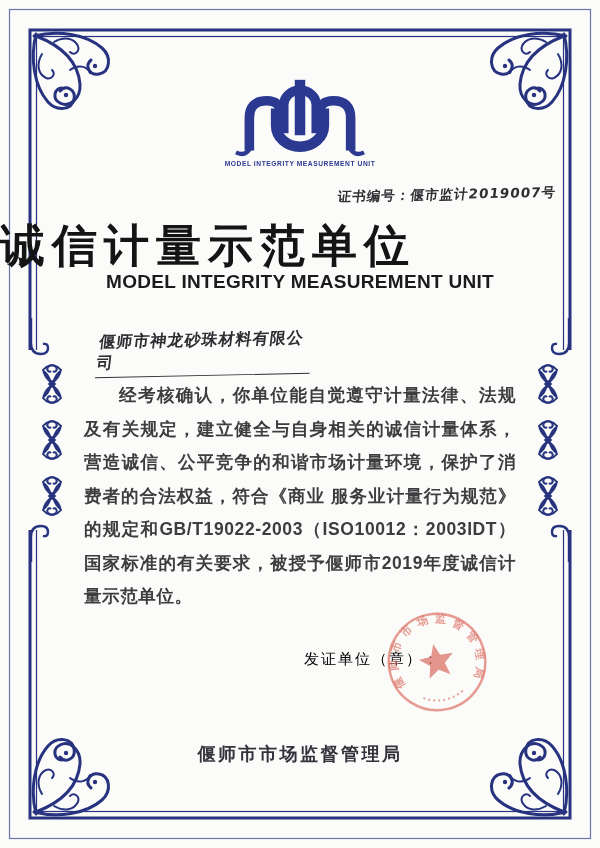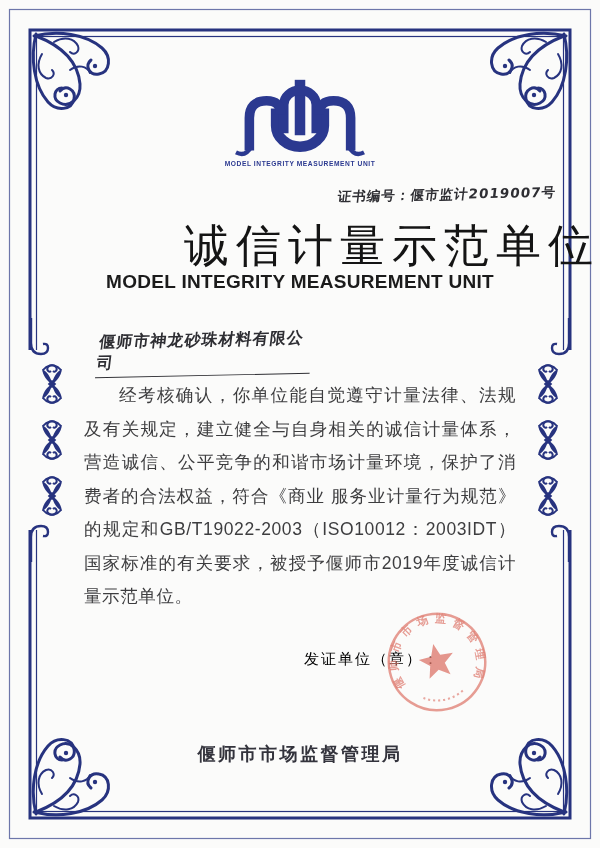--- a/index.html
+++ b/index.html
@@ -22,33 +22,33 @@
     font-family:"DejaVu Sans",sans-serif;color:#2e2e33;
     transform:skewX(-8deg) rotate(-1.2deg);font-weight:600;letter-spacing:1px;
   }
   .cert-no{left:338px;top:186px;font-size:13.5px;}
   .company{
     left:98px;top:330px;width:214px;font-size:16px;
     border-bottom:1.5px solid #2e2e33;padding-bottom:3px;
   }
   
   .title-zh{
-    left:0;right:0;top:216px;text-align:right;
+    left:0;right:0;top:216px;text-align:left;
     font-family:"Liberation Serif","DejaVu Serif",serif;
-    font-size:45px;font-weight:normal;color:#141414;letter-spacing:7px;white-space:nowrap;
+    font-size:45px;font-weight:bold;color:#141414;letter-spacing:7px;white-space:nowrap;
   }
   .title-en{
     left:0;right:0;top:271px;text-align:center;
     font-size:19px;font-weight:bold;color:#1b1b1b;letter-spacing:.3px;white-space:nowrap;
   }
   
   .body-text{
     left:84px;top:379px;width:432px;
     font-size:17.5px;line-height:33.5px;color:#3d3d3f;
-    text-align:justify;text-indent:2em;letter-spacing:.6px;
+    text-align:justify;text-indent:2em;letter-spacing:.6px;font-weight:bold;
   }
   .issuer-label{left:304px;top:650px;font-size:15px;color:#000000;letter-spacing:2px;}
   .footer-org{
     left:0;right:0;top:742px;text-align:center;
     font-size:18px;font-weight:600;color:#33333c;letter-spacing:2.5px;
   }
   
   .seal{left:383px;top:606px;width:108px;height:112px;transform:rotate(-12deg);opacity:.88;}
 </style>
 </head>

